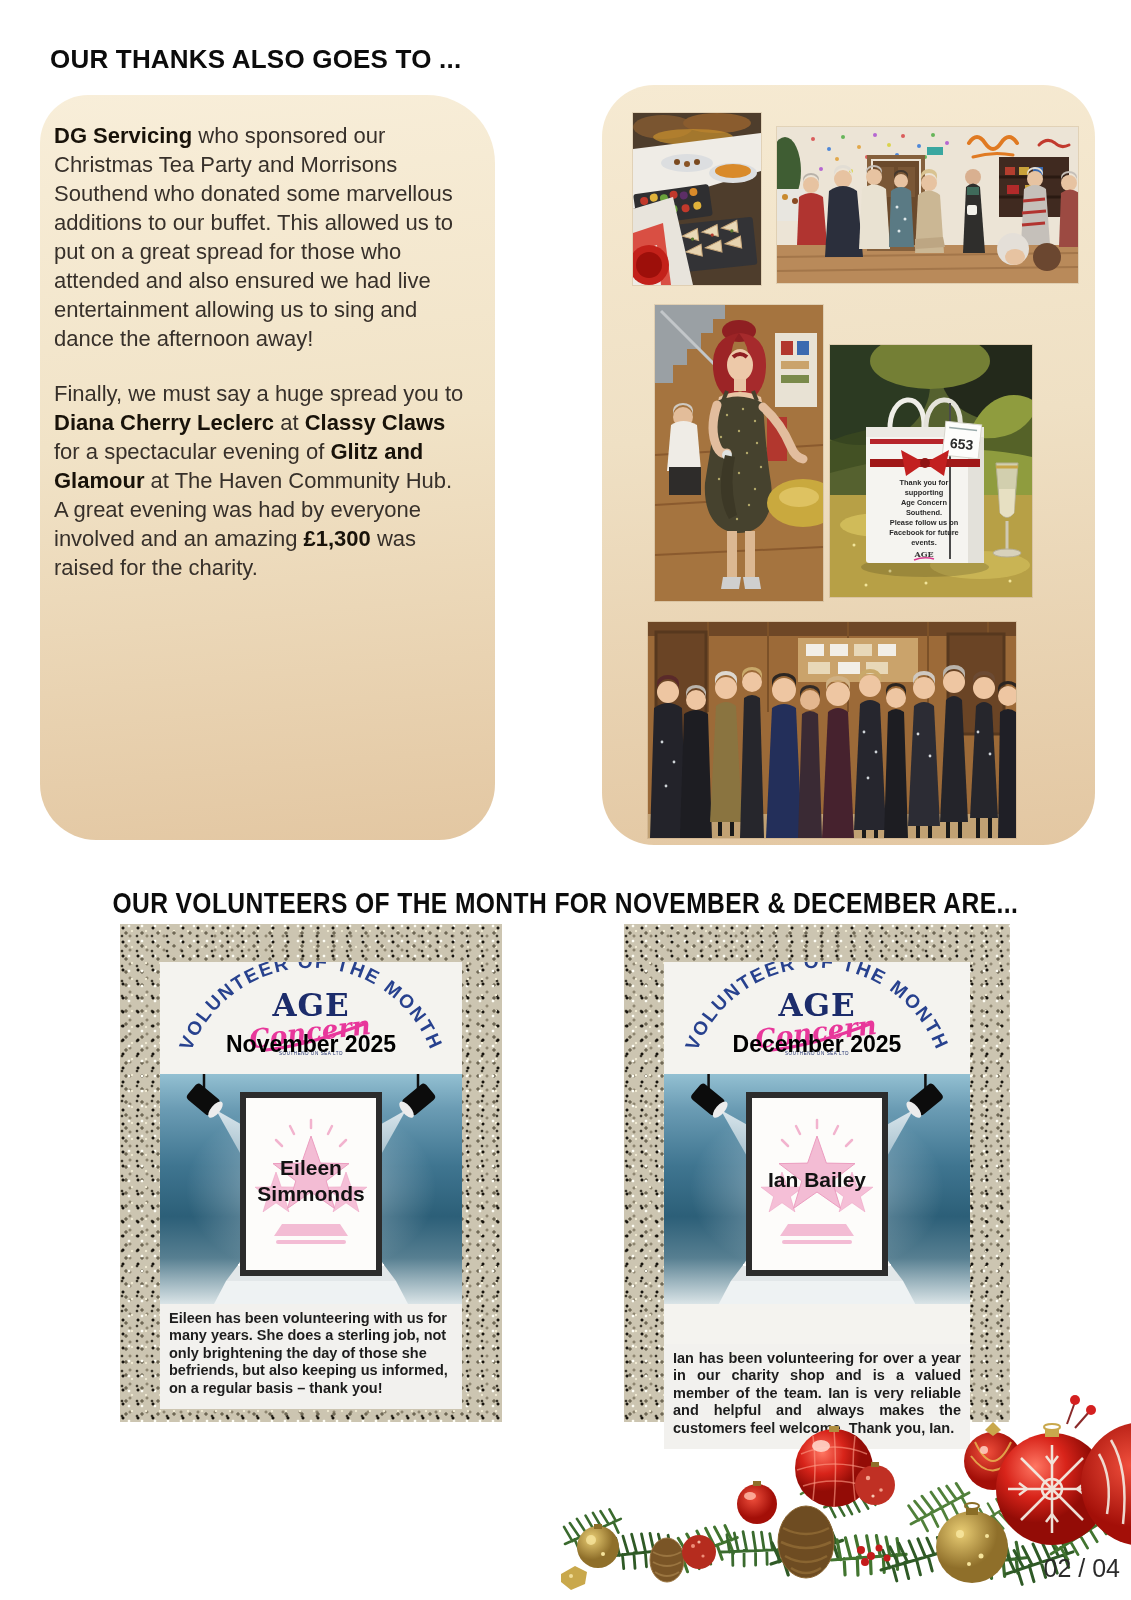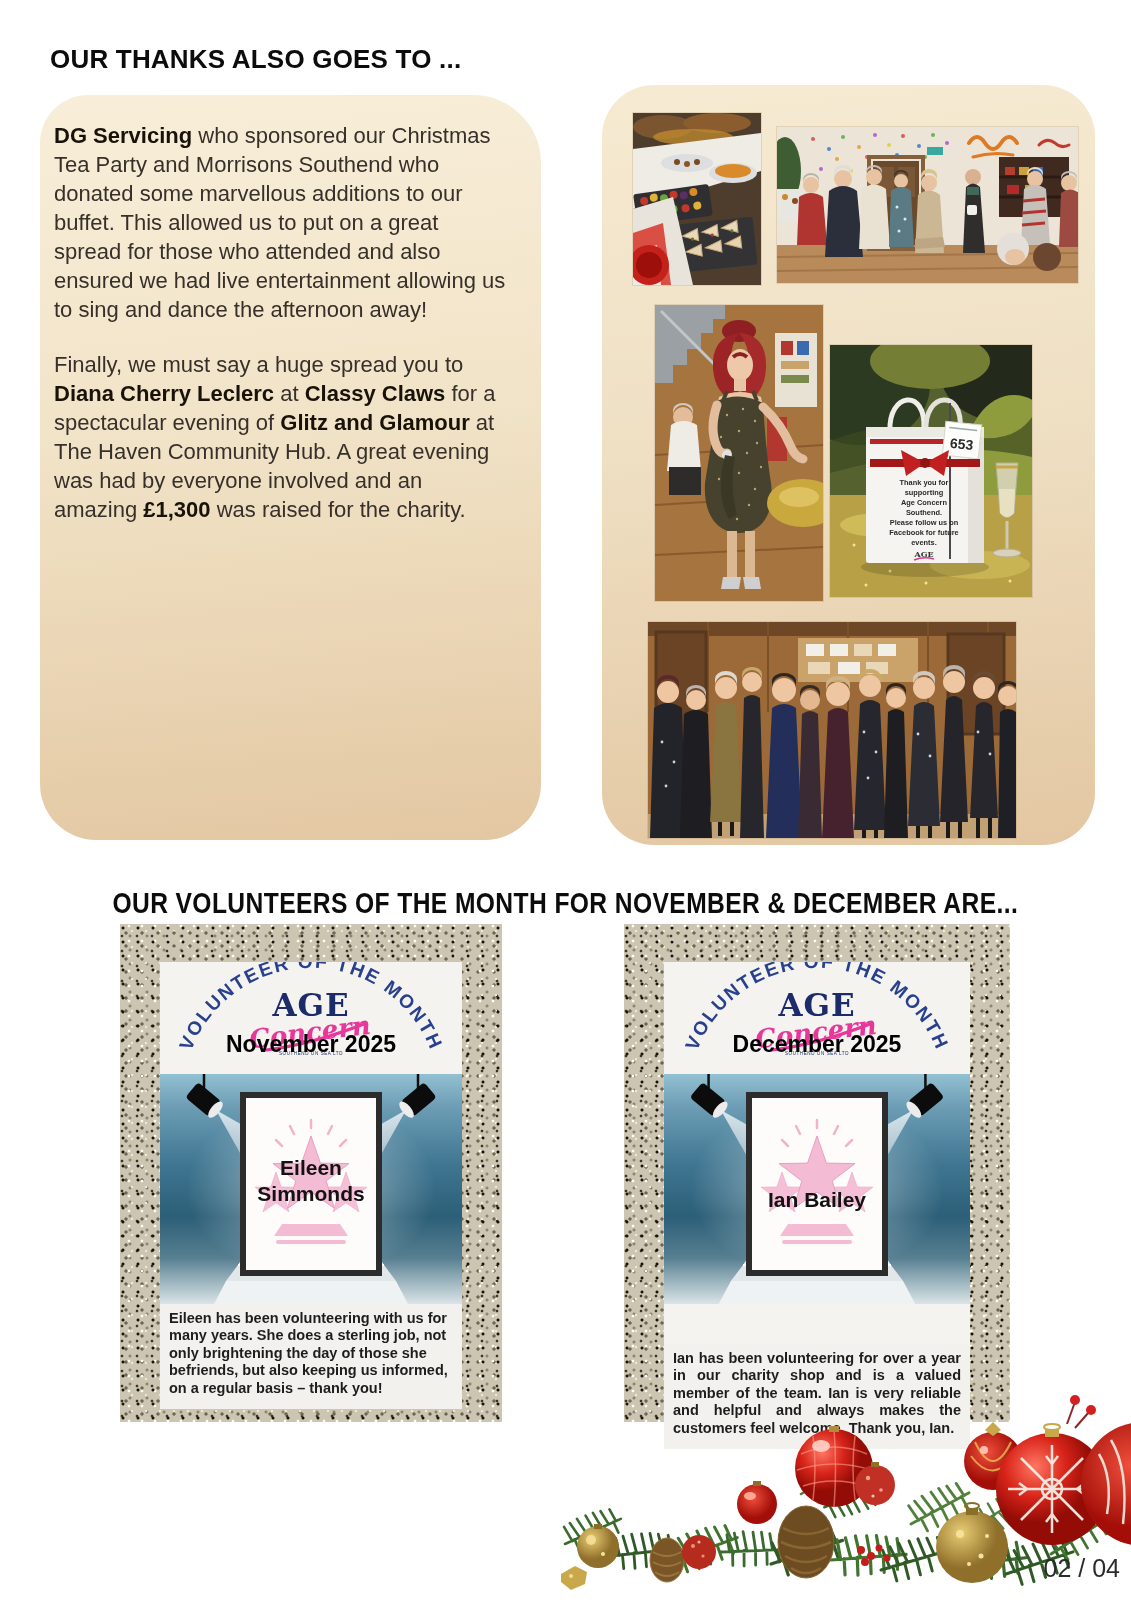--- a/index.html
+++ b/index.html
@@ -2,21 +2,21 @@
 <html><head>
 <meta charset="utf-8">
 <style>
   html,body{margin:0;padding:0;background:#fff;}
   *{box-sizing:border-box;}
   .page{position:relative;width:1131px;height:1600px;background:#fff;overflow:hidden;
         font-family:"Liberation Sans",sans-serif;color:#2e2822;}
 
   .h1{position:absolute;left:50px;top:44px;font-size:26px;font-weight:700;color:#0c0c0c;letter-spacing:.2px;}
 
-  .thanks-box{position:absolute;left:40px;top:95px;width:501px;height:745px;
+  .thanks-box{position:absolute;left:40px;top:95px;width:455px;height:745px;
       border-radius:48px 68px 56px 56px;
       background:linear-gradient(175deg,#f8eed9 0%,#f1e3c7 45%,#e3c7a2 100%);
       padding:26px 30px 0 14px;font-size:22px;line-height:29px;color:#37302a;}
   .thanks-box p{margin:0 0 26px 0;}
   .thanks-box b{color:#181209;}
 
   .photos-box{position:absolute;left:602px;top:85px;width:493px;height:760px;
       border-radius:52px;
       background:linear-gradient(175deg,#f6ead2 0%,#efe0c4 45%,#e3c7a2 100%);}
   .photo{position:absolute;overflow:hidden;box-shadow:0 0 0 1px rgba(120,90,50,.15);}
@@ -45,21 +45,21 @@
   .card-month{position:absolute;left:0;right:0;bottom:16px;text-align:center;
       font-size:23px;font-weight:800;color:#000000;}
   .card-stage{position:relative;height:230px;flex:none;overflow:hidden;
       background:linear-gradient(180deg,#93c0d2 0%,#6b9cb4 15%,#3f7590 40%,#2c5f78 62%,#577f91 80%,#9ab3bd 90%,#dae4e7 100%);}
   .stage-svg{position:absolute;inset:0;width:100%;height:100%;}
   .frame{position:absolute;left:50%;transform:translateX(-50%);top:18px;width:142px;height:184px;
       background:#fdfcfa;border:6px solid #2c2c2c;z-index:3;}
   .frame svg{position:absolute;inset:0;width:100%;height:100%;}
   .frame-name{position:absolute;left:0;right:0;top:33%;text-align:center;z-index:2;
       font-size:21px;line-height:26px;font-weight:800;color:#121212;}
-  .card2 .frame-name{top:40%;margin-top:20px;}
+  .card2 .frame-name{top:40%;}
   .card-caption{flex:1;background:#f2f1ee;font-size:14.5px;font-weight:700;color:#1d1d1d;
       padding:6px 9px 12px;line-height:1.2;}
   .card2 .card-caption{text-align:justify;margin-top:40px;}
 
   .decoration{position:absolute;left:551px;top:1384px;width:580px;height:210px;}
   .decoration svg{display:block;width:100%;height:100%;}
 
   .page-number{position:absolute;left:1030px;top:1554px;width:90px;text-align:right;
       font-size:25px;color:#2b2b2b;}
 </style>

